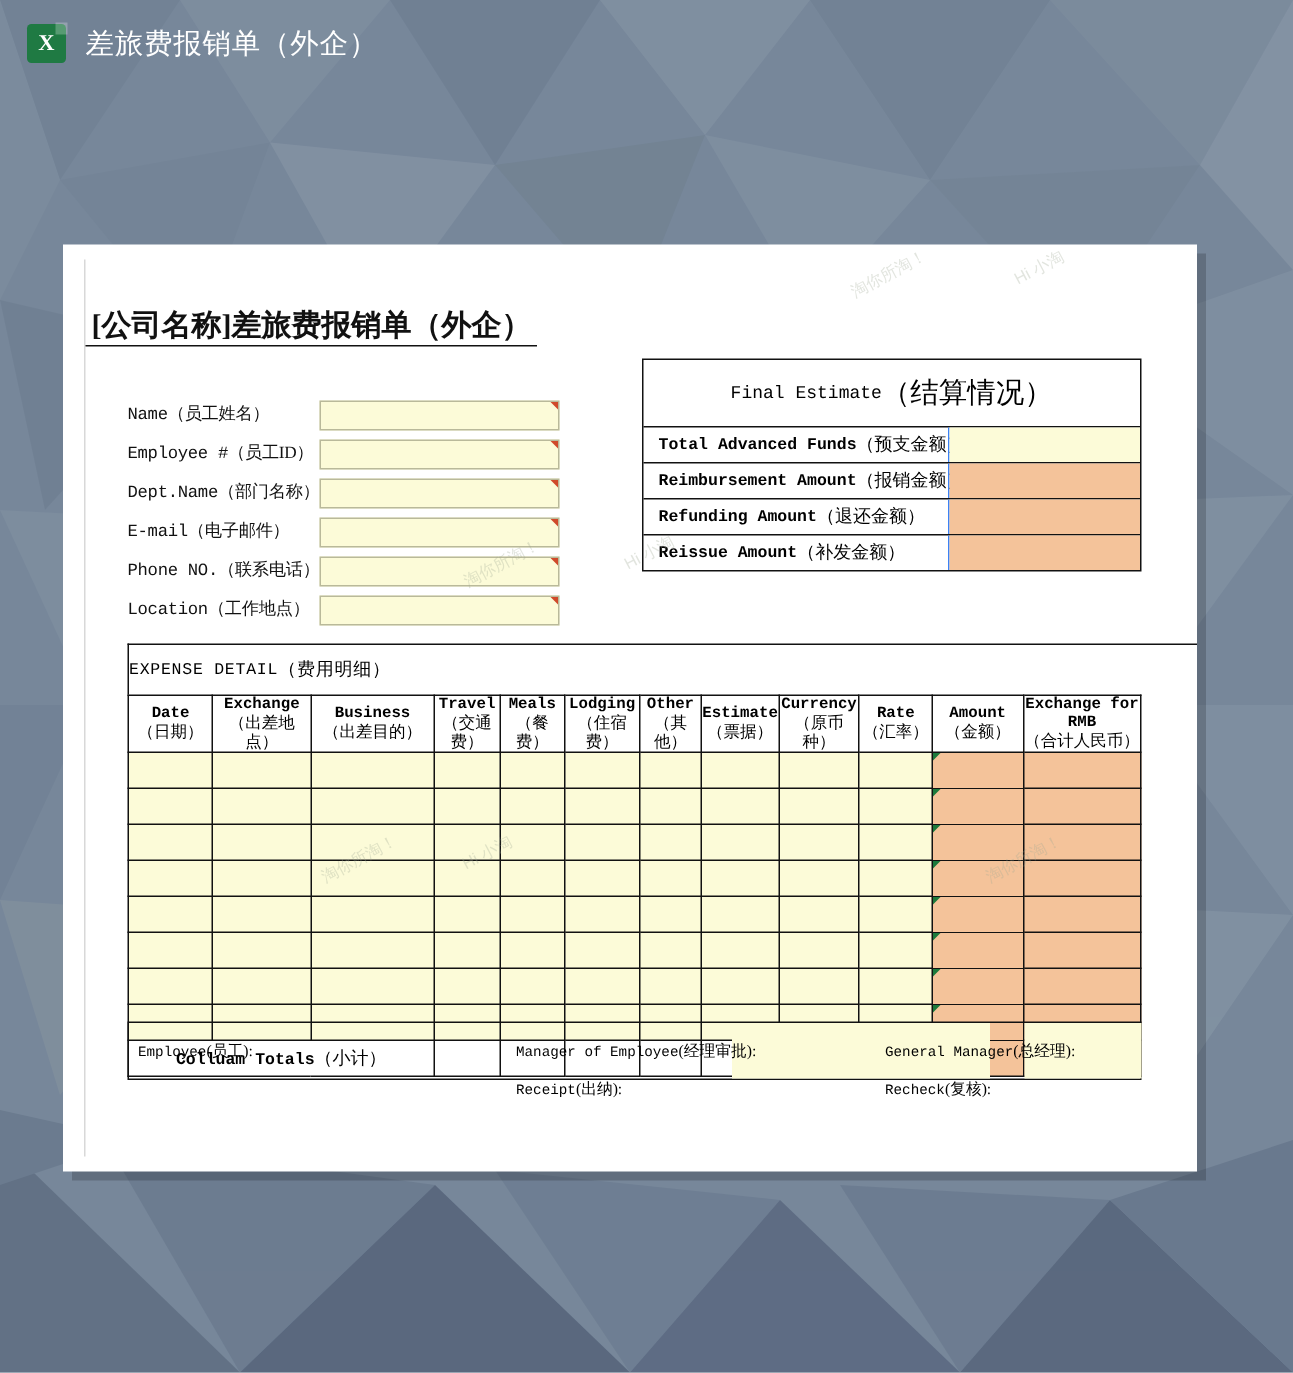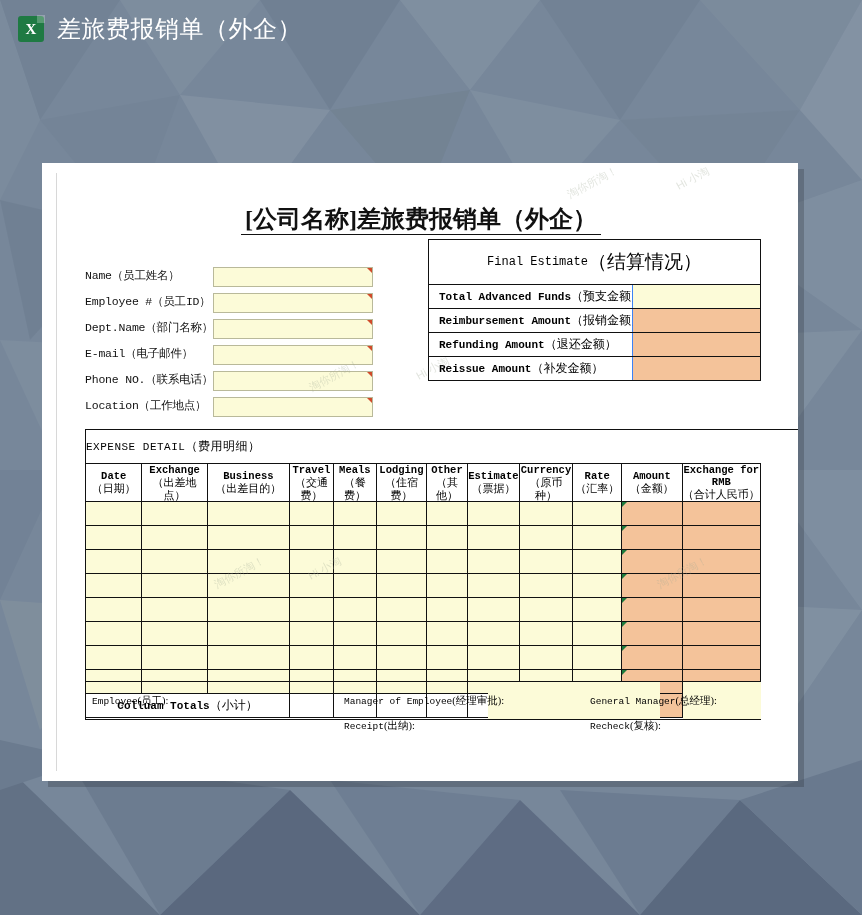--- a/index.html
+++ b/index.html
@@ -54,21 +54,21 @@
     content:"";
     position:absolute;
     right:-1px; top:-1px;
     width:8px;height:8px;
     background:#fff;
     opacity:.25;
   }
   .topbar-title {
     margin-left: 13px;
     color: #ffffff;
-    font-size: 24px;
+    font-size: 19px;
     letter-spacing: .5px;
   }
 
   
   .sheet-shadow{
     position:absolute;
     left:42px; top:163px;
     width:756px; height:618px;
     background: rgba(0,0,0,.18);
     z-index:2;
@@ -107,22 +107,21 @@
     pointer-events: none;
     z-index: 4;
   }
 
   
   .doc-title {
     position: absolute;
     top: 30px;
     left: 0;
     width: 728px;
-    text-align: center;
-    font-size: 24px;
+    font-size: 20px;
     font-weight: bold;
     color: #111;
     font-family: "Liberation Serif", serif;
   }
   .doc-title span {
     border-bottom: 1px solid #111;
     padding: 0 4px 2px 4px;
   }
 
   
@@ -139,21 +138,21 @@
   }
   .info-label {
     width: 128px;
     font-size: 11.5px;
     font-family: "Liberation Mono", monospace;
     letter-spacing: -0.2px;
     color: #111;
     white-space: nowrap;
     padding-bottom: 4px;
   }
-  .info-label .cn { font-family: Liberation Mono, monospace; }
+  .info-label .cn { font-family: Liberation Serif, serif; }
   .info-input {
     width: 160px;
     height: 20px;
     background: #fcfbd8;
     border: 1px solid #b9b99a;
     position: relative;
     box-sizing: border-box;
   }
   .info-input::after{
     content:"";

